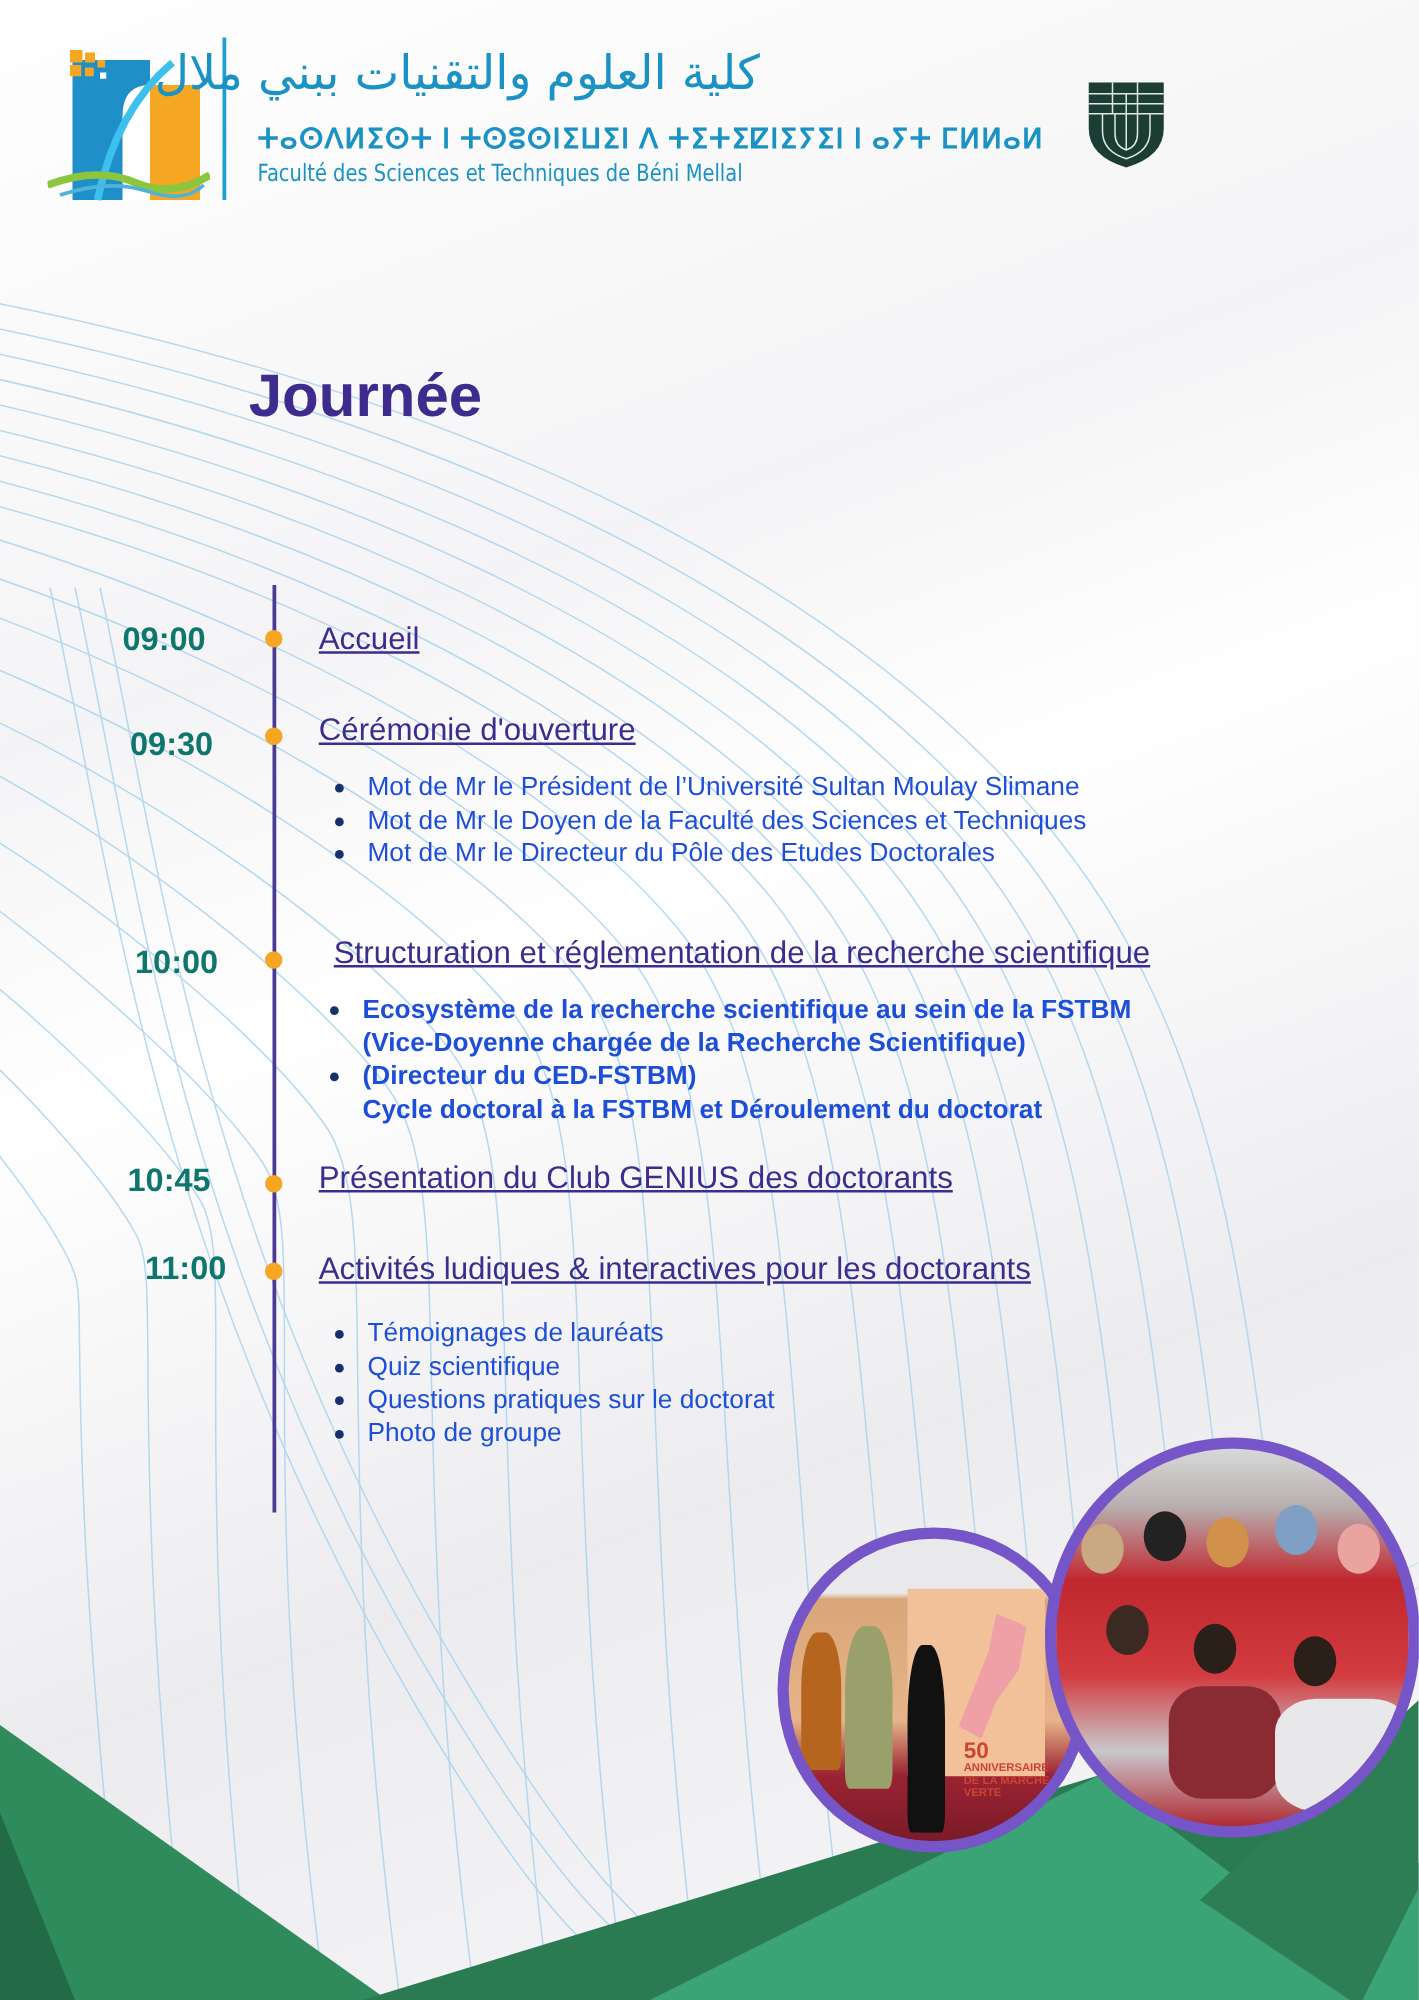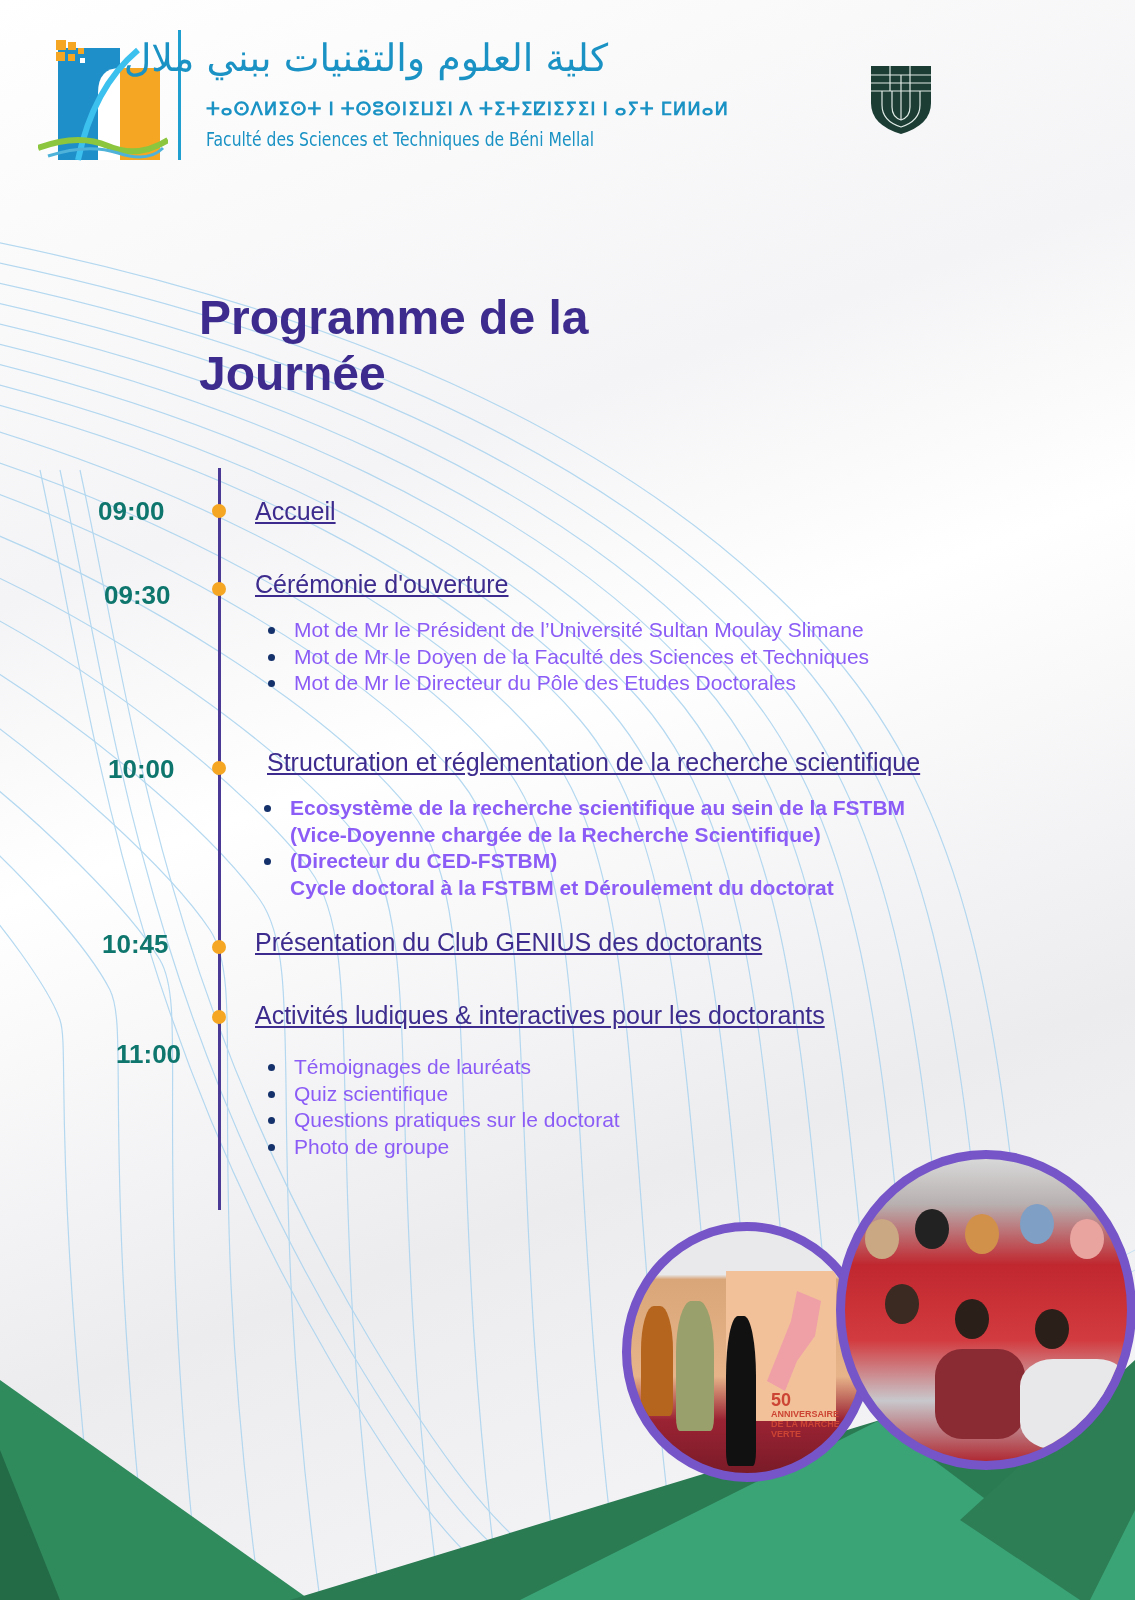--- a/index.html
+++ b/index.html
@@ -3,31 +3,31 @@
 <meta charset="utf-8">
 <style>
   html,body{margin:0;padding:0;}
   body{width:1135px;height:1600px;position:relative;overflow:hidden;background:#f6f6f8;font-family:"Liberation Sans",sans-serif;}
   .bg-sheen{position:absolute;inset:0;background:linear-gradient(160deg,#ffffff 0%,#f4f4f6 30%,#ffffff 45%,#ececef 70%,#f8f8fa 100%);}
   svg.lines{position:absolute;left:0;top:0;}
   .logo-fst{position:absolute;left:38px;top:30px;width:570px;height:135px;}
   .fst-mark{position:absolute;left:0;top:8px;width:130px;height:125px;}
   .fst-divider{position:absolute;left:140px;top:0;width:3px;height:130px;background:#1e9fd0;}
   .fst-arabic{position:absolute;left:150px;top:6px;width:420px;font-family:"DejaVu Serif",serif;font-size:38px;color:#1a92c4;text-align:right;direction:rtl;white-space:nowrap;}
-  .fst-tifinagh{position:absolute;left:168px;top:68px;font-size:18px;font-weight:bold;color:#1a92c4;letter-spacing:1px;white-space:nowrap;}
+  .fst-tifinagh{position:absolute;left:168px;top:68px;font-size:22px;font-weight:bold;color:#1a92c4;letter-spacing:1px;white-space:nowrap;}
   .fst-french{position:absolute;left:168px;top:98px;font-family:"DejaVu Sans",sans-serif;font-size:19px;color:#1a92c4;transform:scaleX(0.82);transform-origin:left;white-space:nowrap;}
   .logo-club{position:absolute;left:870px;top:63px;width:200px;height:75px;}
   .club-shield{position:absolute;left:0;top:2px;width:62px;height:70px;}
   .club-text{position:absolute;left:73px;top:0;font-family:"Liberation Sans",sans-serif;font-size:35px;line-height:33px;color:#111;}
   .title{position:absolute;left:199px;top:290px;font-family:"Liberation Sans",sans-serif;font-weight:bold;font-size:48px;line-height:56px;color:#3d2c8d;margin:0;}
   .timeline-bar{position:absolute;left:218px;top:468px;width:3px;height:742px;background:#4a3a96;}
   .time{position:absolute;font-family:"Liberation Sans",sans-serif;font-weight:bold;font-size:26px;color:#0f766e;}
   .dot{position:absolute;left:212px;width:14px;height:14px;border-radius:50%;background:#f5a623;}
   .heading{position:absolute;left:255px;font-family:"Liberation Sans",sans-serif;font-size:25px;color:#3d2c8d;white-space:nowrap;text-decoration:underline;}
-  ul.sub{position:absolute;margin:0;padding:0;list-style:none;font-family:"Liberation Sans",sans-serif;font-size:21px;line-height:26.5px;color:#8b5cf6;}
+  ul.sub{position:absolute;margin:0;padding:0;list-style:none;font-family:"Liberation Sans",sans-serif;font-size:21px;line-height:26.5px;color:#1d4ed8;}
   ul.sub li{position:relative;padding-left:34px;white-space:nowrap;}
   ul.sub li::before{content:"";position:absolute;left:8px;top:10px;width:7px;height:7px;border-radius:50%;background:#15316b;}
   ul.sub li .cont{display:block;font-weight:bold;}
   .green-shapes{position:absolute;left:0;top:1340px;}
   .photo{position:absolute;border-radius:50%;border:9px solid #7555c7;overflow:hidden;box-sizing:border-box;}
   .photo-left{left:622px;top:1222px;width:250px;height:260px;background:linear-gradient(180deg,#e9e9ec 0%,#e9e9ec 18%,#d9a679 20%,#e7b48a 60%,#9b2333 78%,#7a1b28 100%);}
   .photo-right{left:836px;top:1150px;width:300px;height:320px;background:linear-gradient(180deg,#d8d8d8 0%,#b8b0b0 15%,#c0272f 35%,#d23b3f 60%,#c8c8cc 80%,#b02a33 100%);}
   .photo-left .banner{position:absolute;left:95px;top:40px;width:110px;height:150px;background:#f2c19a;}
   .photo-left .map{position:absolute;left:130px;top:60px;width:60px;height:100px;background:#ef9fa6;clip-path:polygon(60% 0,100% 10%,90% 45%,60% 70%,40% 100%,10% 90%,30% 60%,50% 30%);}
   .photo-left .caption{position:absolute;left:140px;top:160px;font-size:9px;color:#c43;font-weight:bold;line-height:10px;}
@@ -104,21 +104,20 @@
       <line x1="20" y1="1" x2="20" y2="26"></line>
         <line x1="40" y1="1" x2="40" y2="26"></line>
       <path d="M12 26 V40 Q12 56 31 62 Q50 56 50 40 V26"></path>
       <path d="M22 26 V42 Q22 52 31 55 Q40 52 40 42 V26"></path>
       <line x1="31" y1="10" x2="31" y2="55"></line>
     </g>
   </svg>
 </div>
 
 <h1 class="title">
-  <div>Programme de la</div>
   <div>Journée</div>
 </h1>
 
 <div class="timeline-bar"></div>
 
 <div class="time" style="left:98px;top:496px;">09:00</div>
 <div class="dot" style="top:504px;"></div>
 <div class="heading" style="top:497px;">Accueil</div>
 
 <div class="time" style="left:104px;top:580px;">09:30</div>
@@ -141,21 +140,21 @@
   <li>
     <span class="cont">(Directeur du CED-FSTBM)</span>
     <span class="cont">Cycle doctoral à la FSTBM et Déroulement du doctorat</span>
   </li>
 </ul>
 
 <div class="time" style="left:102px;top:929px;">10:45</div>
 <div class="dot" style="top:940px;"></div>
 <div class="heading" style="top:928px;">Présentation du Club GENIUS des doctorants</div>
 
-<div class="time" style="left:116px;top:999px;margin-top:40px;">11:00</div>
+<div class="time" style="left:116px;top:999px;">11:00</div>
 <div class="dot" style="top:1010px;"></div>
 <div class="heading" style="top:1001px;">Activités ludiques &amp; interactives pour les doctorants</div>
 <ul class="sub" style="left:260px;top:1054px;">
   <li>Témoignages de lauréats</li>
   <li>Quiz scientifique</li>
   <li>Questions pratiques sur le doctorat</li>
   <li>Photo de groupe</li>
 </ul>
 
 <svg class="green-shapes" width="1135" height="260" viewBox="0 0 1135 260">

